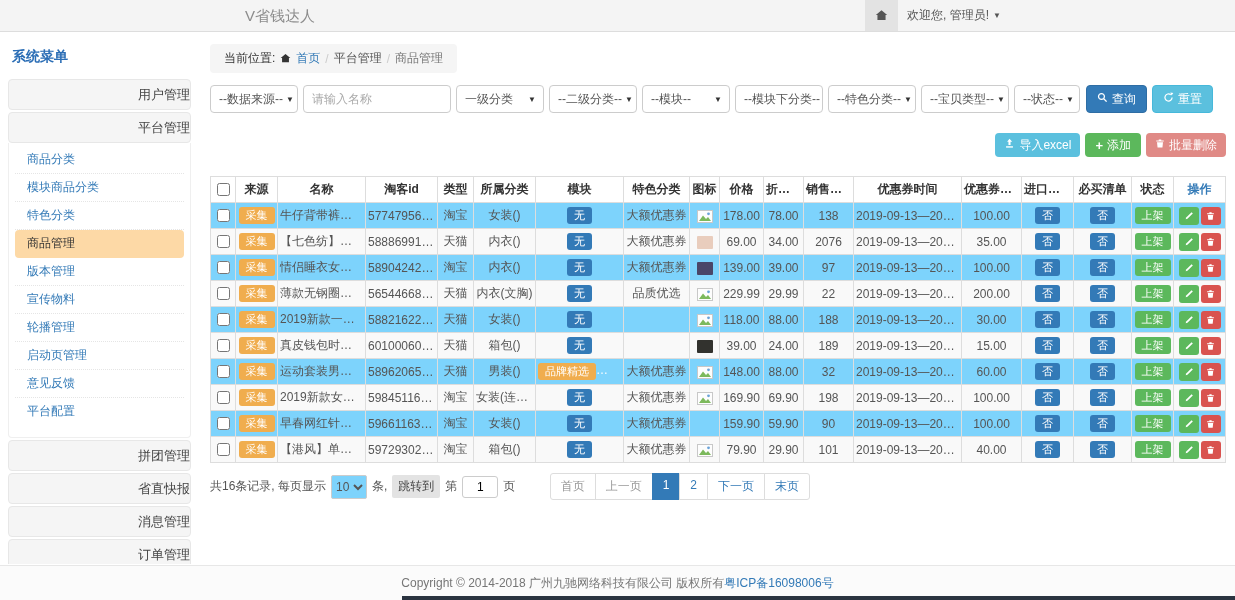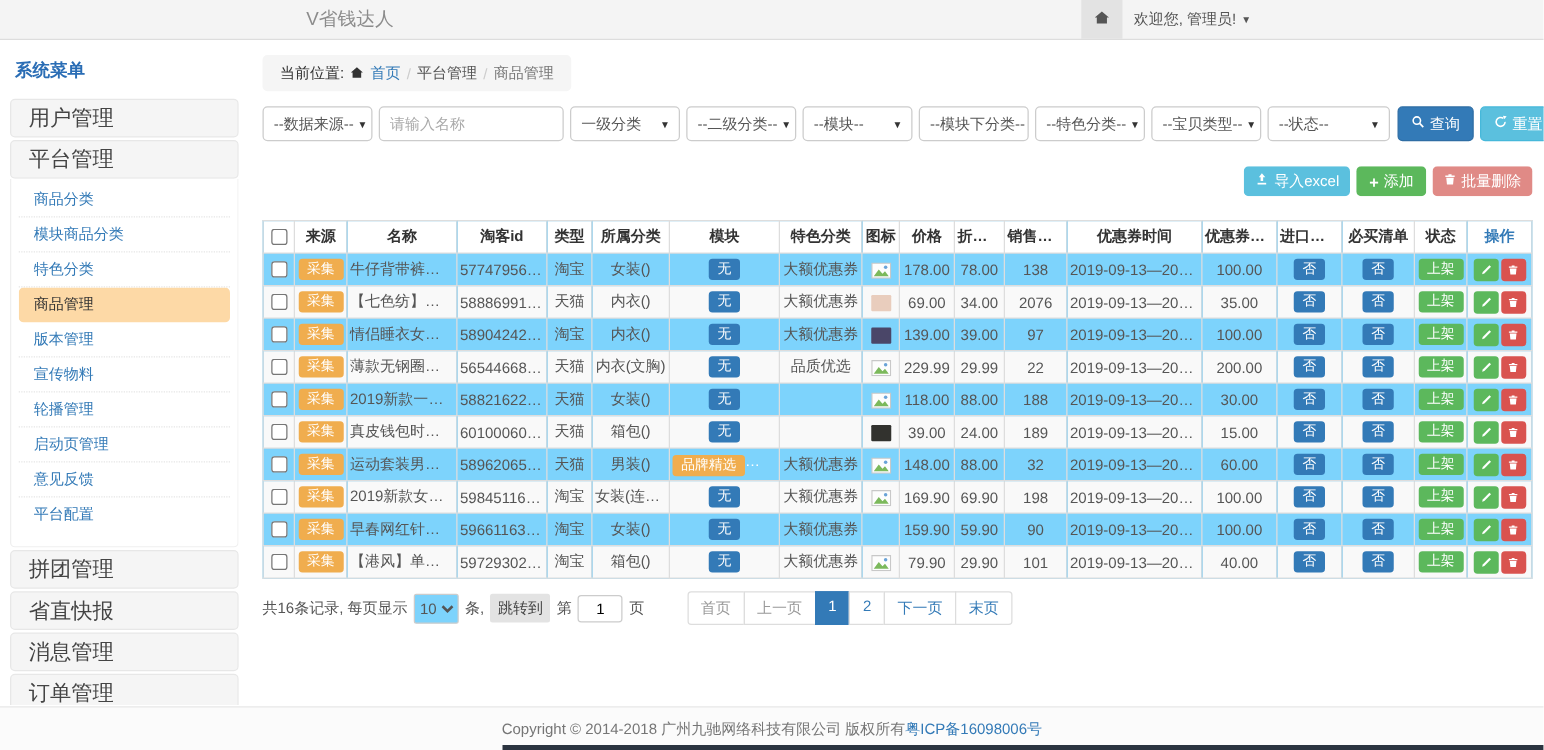--- a/index.html
+++ b/index.html
@@ -8,38 +8,38 @@
   
   .topbar{position:absolute;top:0;left:0;right:0;height:31px;background:#f4f4f4;border-bottom:1px solid #ddd;}
   .topbar-title{position:absolute;left:245px;top:0;line-height:31px;font-size:15px;color:#8c8c8c;}
   .home-box{position:absolute;left:865px;top:0;width:33px;height:31px;background:#e3e3e3;display:flex;align-items:center;justify-content:center;cursor:pointer;}
   .welcome{position:absolute;left:907px;top:0;line-height:31px;font-size:12px;color:#555;cursor:pointer;}
   .caret-sm{font-size:8px;color:#555;margin-left:4px;vertical-align:1px;}
 
   
   .sidebar{position:absolute;left:8px;top:40px;width:183px;height:524px;overflow:hidden;}
   .sb-title{color:#2a6db5;font-weight:bold;font-size:14px;margin:8px 0 13px 4px;}
-  .sb-group{height:29px;line-height:29px;padding-left:14px;background:#f5f5f5;border:1px solid #e7e7e7;border-radius:4px;margin-bottom:2px;font-size:17px;color:#444;cursor:pointer;}
+  .sb-group{height:29px;line-height:29px;padding-left:14px;background:#f5f5f5;border:1px solid #e7e7e7;border-radius:4px;margin-bottom:2px;font-size:13px;color:#444;cursor:pointer;text-align:right;}
   .sb-sub{background:#fff;border:1px solid #efefef;border-top:none;border-radius:0 0 4px 4px;margin:-2px 0 2px;padding:3px 6px 12px;}
   .sb-sub-item{padding:5px 0 5px 12px;font-size:12px;color:#337ab7;border-bottom:1px dotted #e5e5e5;cursor:pointer;}
   .sb-sub-item:last-child{border-bottom:none;}
   .sb-sub-item.active{background:#fdd9a6;border-radius:4px;color:#333;border-bottom-color:transparent;}
 
   
   .main{position:absolute;left:210px;top:38px;width:1016px;}
   .breadcrumb{display:inline-flex;align-items:center;gap:5px;background:#f5f5f5;border-radius:4px;padding:6px 14px;font-size:12px;color:#333;margin:6px 0 12px;}
   .bc-home{color:#337ab7;cursor:pointer;}
   .bc-sep{color:#ccc;}
   .bc-item{color:#555;cursor:pointer;}
   .bc-current{color:#777;}
 
   .filter-row{display:flex;align-items:center;margin-bottom:20px;}
   .filter-fields{display:flex;align-items:center;gap:5px;}
   .f-select{display:inline-flex;align-items:center;justify-content:space-between;width:88px;height:28px;border:1px solid #ccc;border-radius:4px;background:#fff;padding:0 7px 0 8px;font-size:12px;color:#555;box-sizing:border-box;cursor:pointer;white-space:nowrap;overflow:hidden;}
-  .f-select:last-child{width:98px;}
+  .f-select:last-child{width:66px;}
   .sel-caret{font-size:8px;color:#333;margin-left:3px;}
   .f-input{width:148px;height:28px;border:1px solid #ccc;border-radius:4px;padding:0 8px;font-size:12px;color:#555;box-sizing:border-box;}
   .f-input::placeholder{color:#aaa;}
   .btn{display:inline-flex;align-items:center;gap:4px;border-radius:4px;font-size:12px;color:#fff;border:1px solid transparent;cursor:pointer;white-space:nowrap;}
   .btn-search{background:#337ab7;border-color:#2e6da4;height:28px;padding:0 10px;margin-left:6px;}
   .btn-reset{background:#5bc0de;border-color:#46b8da;height:28px;padding:0 10px;margin-left:5px;}
 
   .action-row{display:flex;justify-content:flex-end;gap:5px;margin-bottom:19px;}
   .btn-import{background:#5bc0de;height:24px;padding:0 8px;}
   .btn-add{background:#5cb85c;height:24px;padding:0 9px;}

